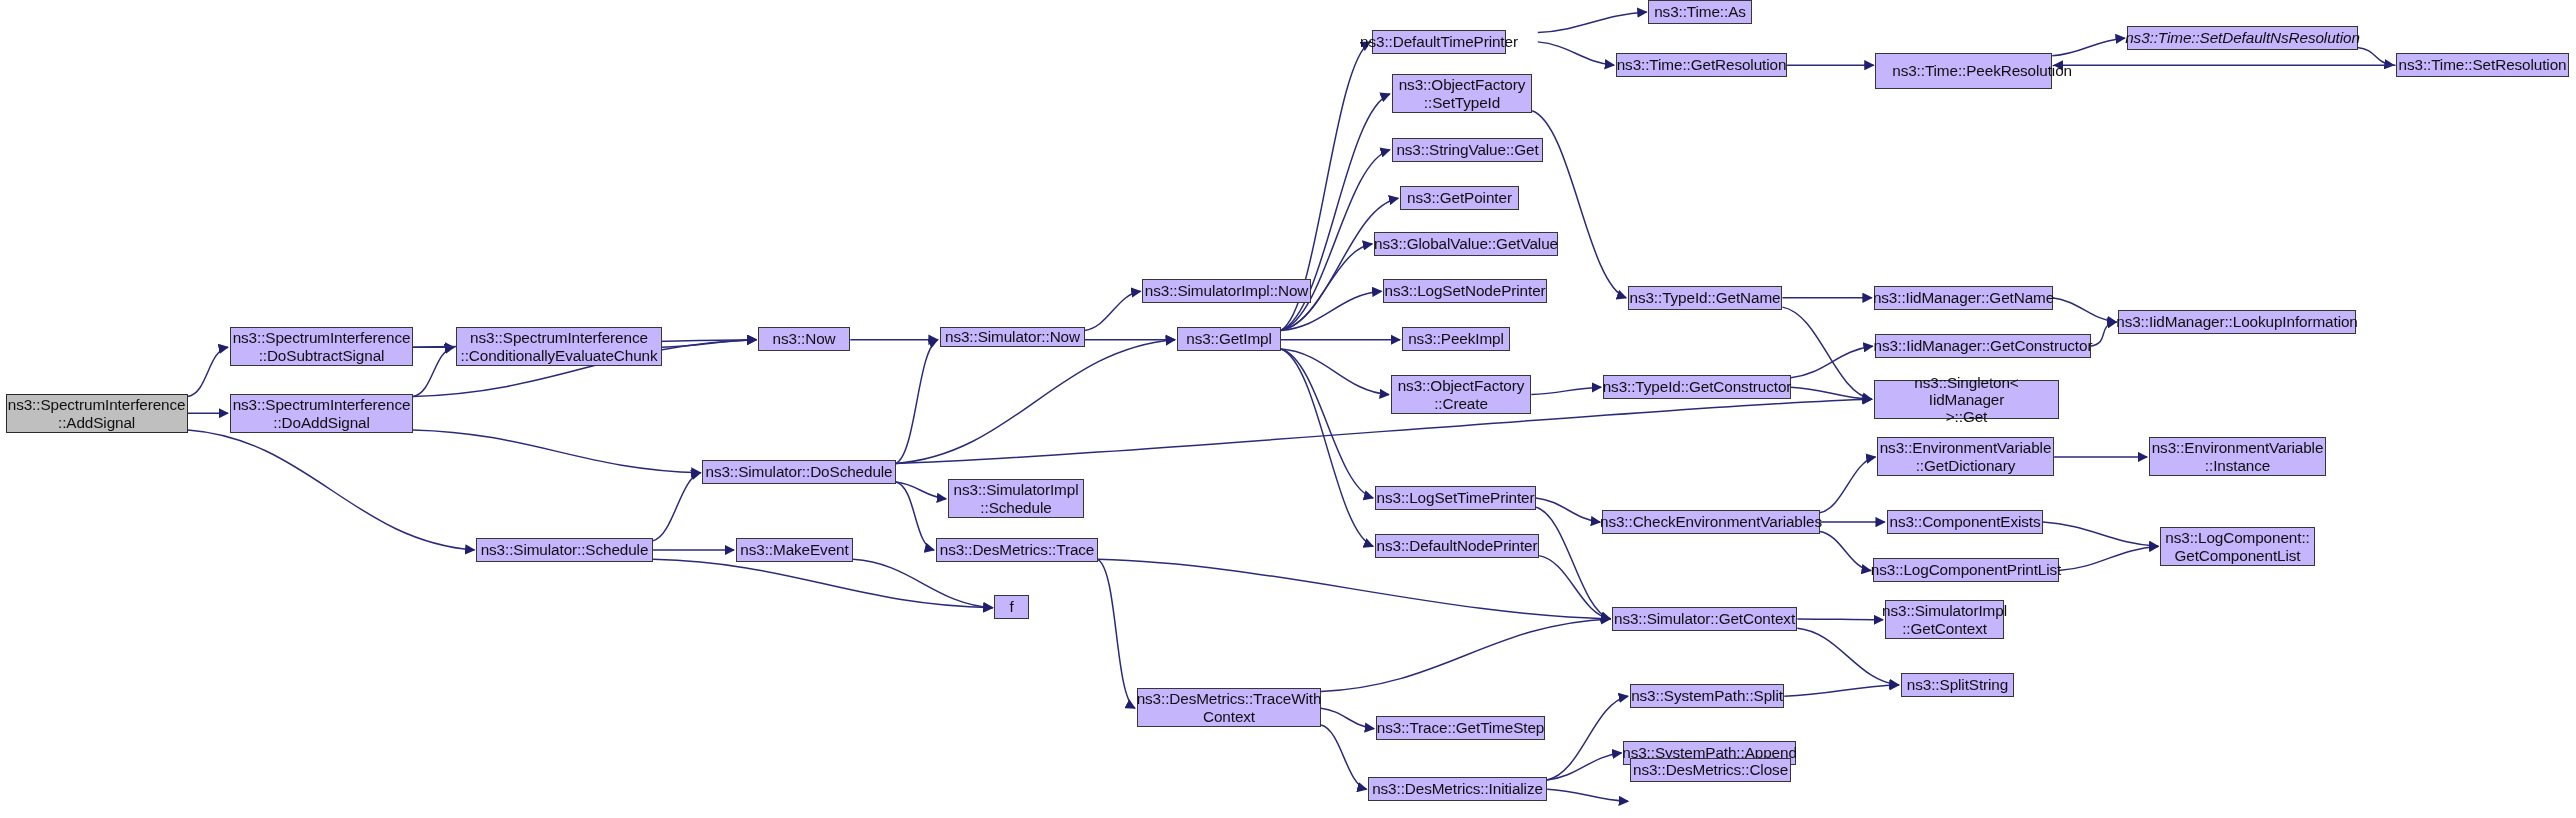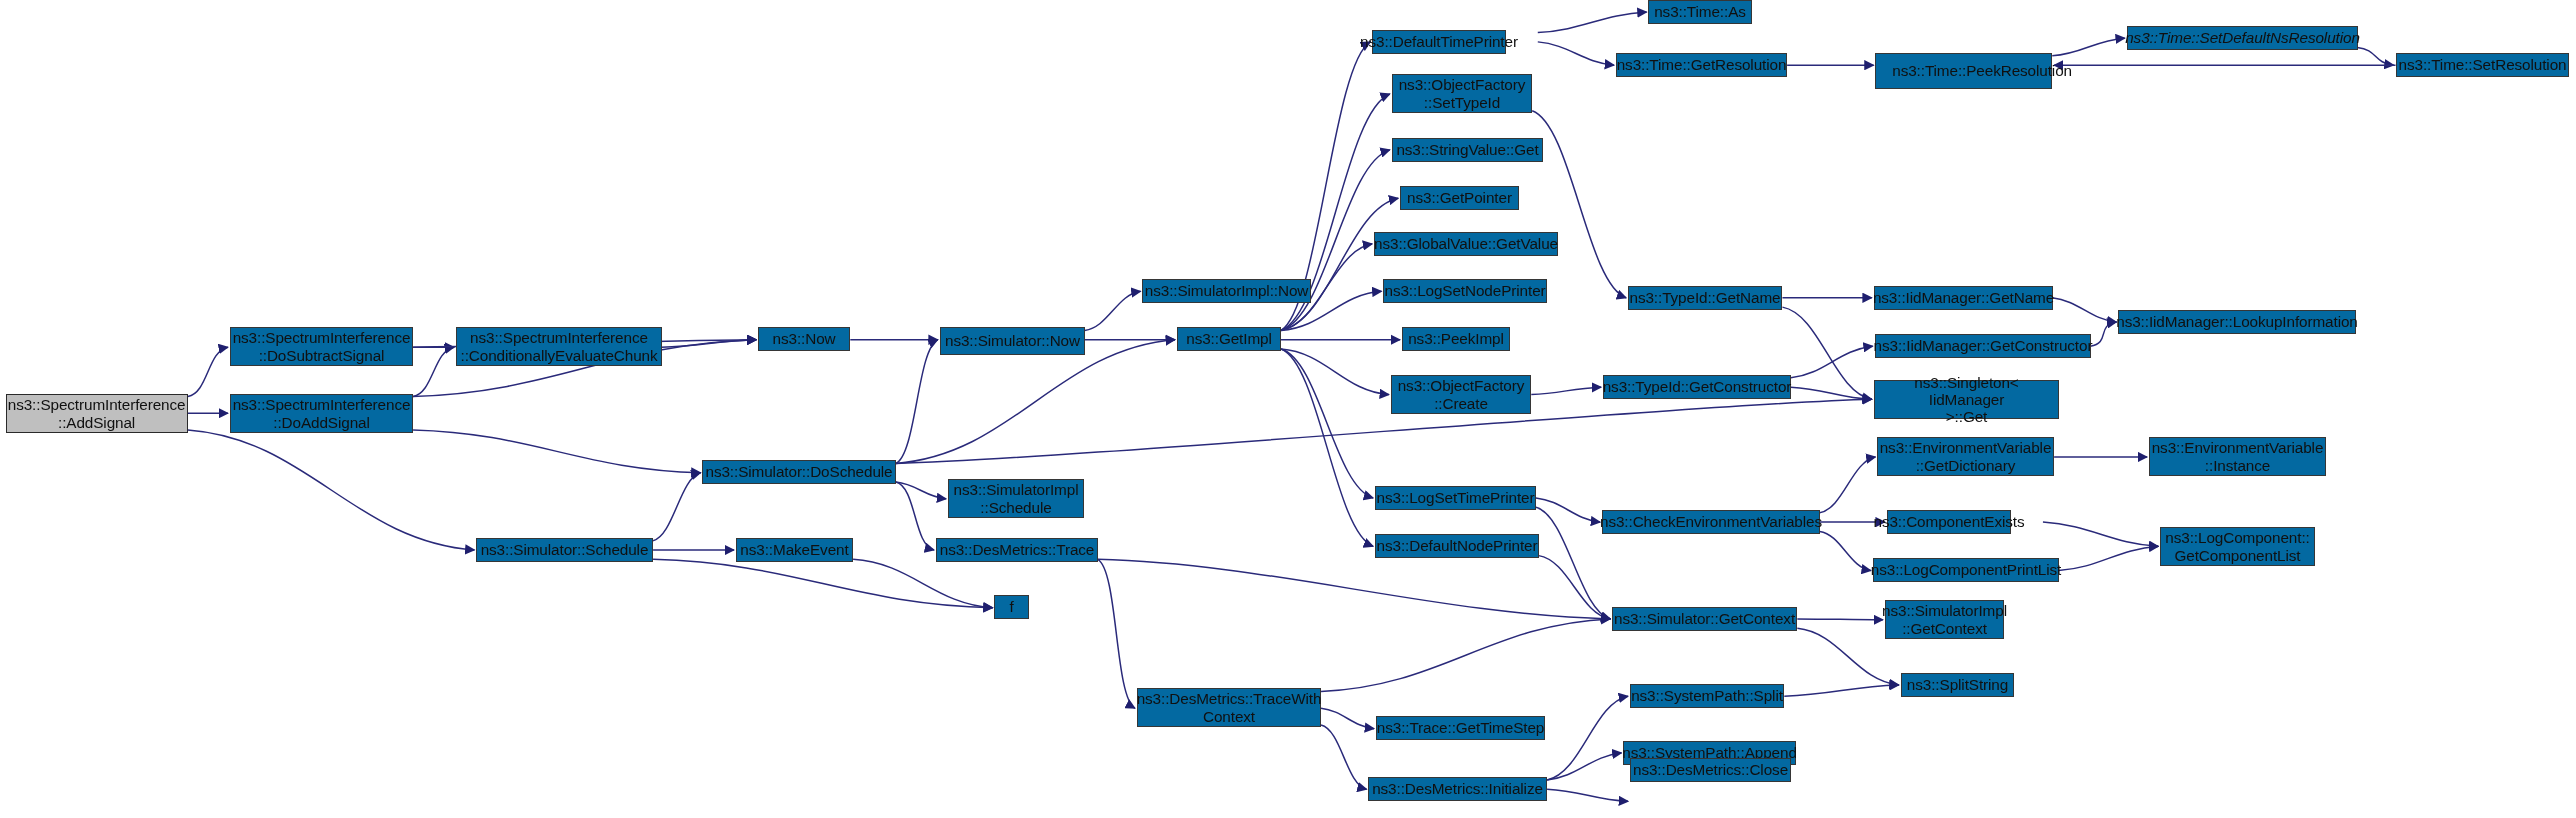--- a/index.html
+++ b/index.html
@@ -21,21 +21,21 @@
     left: 0;
     top: 0;
     width: 2576px;
     height: 819px;
     pointer-events: none;
   }
   .node {
     position: absolute;
     box-sizing: border-box;
     border: 1.5px solid #363636;
-    background: #0369a1;
+    background: #c4b5fd;
     color: #101010;
     display: flex;
     align-items: center;
     justify-content: center;
     text-align: center;
     font-size: 15.3px;
     line-height: 1.12;
     letter-spacing: -0.1px;
     white-space: pre-line;
     z-index: 2;
@@ -127,21 +127,21 @@
   <div id="nodes-group">
       <div class="node highlight" style="left: 5.6px; top: 394px; width: 182px; height: 39px;">ns3::SpectrumInterference
 ::AddSignal</div>
       <div class="node" style="left: 230px; top: 327px; width: 183px; height: 39px;">ns3::SpectrumInterference
 ::DoSubtractSignal</div>
       <div class="node" style="left: 230px; top: 394px; width: 183px; height: 39px;">ns3::SpectrumInterference
 ::DoAddSignal</div>
       <div class="node" style="left: 456px; top: 327px; width: 206px; height: 39px;">ns3::SpectrumInterference
 ::ConditionallyEvaluateChunk</div>
       <div class="node" style="left: 758px; top: 327px; width: 92px; height: 24px;">ns3::Now</div>
-      <div class="node" style="left: 940px; top: 327px; width: 145px; height: 28px;">ns3::Simulator::Now</div>
+      <div class="node" style="left: 940px; top: 327px; width: 145px; height: 20px;">ns3::Simulator::Now</div>
       <div class="node" style="left: 1142px; top: 279px; width: 169px; height: 24px;">ns3::SimulatorImpl::Now</div>
       <div class="node" style="left: 1177px; top: 327px; width: 104px; height: 24px;">ns3::GetImpl</div>
       <div class="node" style="left: 1372px; top: 30px; width: 134px; height: 24px;">ns3::DefaultTimePrinter</div>
       <div class="node" style="left: 1648px; top: 0px; width: 104px; height: 24px;">ns3::Time::As</div>
       <div class="node" style="left: 1616px; top: 53px; width: 171px; height: 24px;">ns3::Time::GetResolution</div>
       <div class="node" style="left: 1875px; top: 53px; width: 177px; height: 36px; padding-left: 40px;">ns3::Time::PeekResolution</div>
       <div class="node" style="left: 2127px; top: 26px; width: 231px; height: 24px; font-style: italic;">ns3::Time::SetDefaultNsResolution</div>
       <div class="node" style="left: 2396px; top: 53px; width: 173px; height: 24px;">ns3::Time::SetResolution</div>
       <div class="node" style="left: 1392px; top: 74px; width: 140px; height: 39px;">ns3::ObjectFactory
 ::SetTypeId</div>
@@ -159,21 +159,21 @@
       <div class="node" style="left: 2118px; top: 310px; width: 238px; height: 24px;">ns3::IidManager::LookupInformation</div>
       <div class="node" style="left: 1874px; top: 380px; width: 185px; height: 39px;">ns3::Singleton&lt; IidManager
 &gt;::Get</div>
       <div class="node" style="left: 1375px; top: 486px; width: 161px; height: 24px;">ns3::LogSetTimePrinter</div>
       <div class="node" style="left: 1375px; top: 534px; width: 164px; height: 24px;">ns3::DefaultNodePrinter</div>
       <div class="node" style="left: 1602px; top: 510px; width: 218px; height: 24px;">ns3::CheckEnvironmentVariables</div>
       <div class="node" style="left: 1877px; top: 437px; width: 177px; height: 39px;">ns3::EnvironmentVariable
 ::GetDictionary</div>
       <div class="node" style="left: 2149px; top: 437px; width: 177px; height: 39px;">ns3::EnvironmentVariable
 ::Instance</div>
-      <div class="node" style="left: 1887px; top: 510px; width: 124px; height: 24px;">ns3::ComponentExists</div>
+      <div class="node" style="left: 1887px; top: 510px; width: 156px; height: 24px;">ns3::ComponentExists</div>
       <div class="node" style="left: 1873px; top: 558px; width: 186px; height: 24px;">ns3::LogComponentPrintList</div>
       <div class="node" style="left: 2160px; top: 527px; width: 155px; height: 39px;">ns3::LogComponent::
 GetComponentList</div>
       <div class="node" style="left: 702px; top: 460px; width: 194px; height: 24px;">ns3::Simulator::DoSchedule</div>
       <div class="node" style="left: 948px; top: 479px; width: 136px; height: 39px;">ns3::SimulatorImpl
 ::Schedule</div>
       <div class="node" style="left: 476px; top: 538px; width: 177px; height: 24px;">ns3::Simulator::Schedule</div>
       <div class="node" style="left: 736px; top: 538px; width: 117px; height: 24px;">ns3::MakeEvent</div>
       <div class="node" style="left: 936px; top: 538px; width: 162px; height: 24px;">ns3::DesMetrics::Trace</div>
       <div class="node" style="left: 994px; top: 595px; width: 35px; height: 24px;">f</div>

